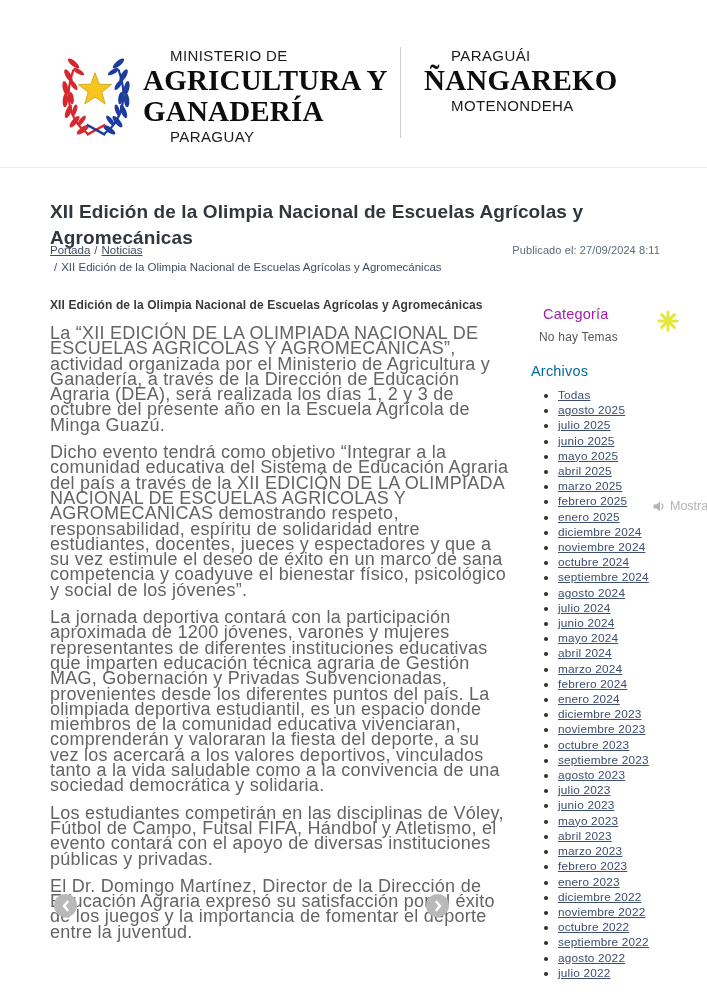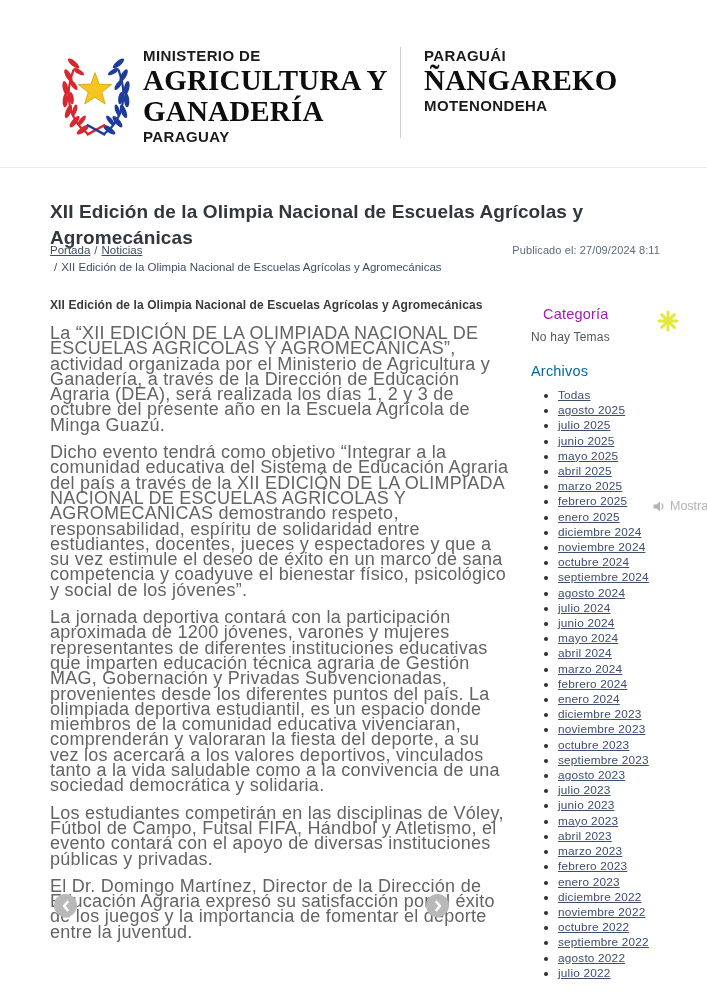--- a/index.html
+++ b/index.html
@@ -4,42 +4,42 @@
 <style>
   html,body{margin:0;padding:0;background:#ffffff;}
   body{font-family:"Liberation Sans","DejaVu Sans",sans-serif;-webkit-font-smoothing:antialiased;}
   .screen{position:relative;width:707px;height:1000px;background:#fff;overflow:hidden;margin:0 auto;}
 
   
   .emblem{position:absolute;left:56px;top:43px;width:80px;height:96px;cursor:pointer;}
   .h-block{position:absolute;}
   .ministry{left:143px;top:46px;}
   .guarani{left:424px;top:46px;}
-  .h-small{font-size:15px;font-weight:700;color:#1b1b1b;letter-spacing:.4px;line-height:19px;}
+  .h-small{font-size:15px;font-weight:400;color:#1b1b1b;letter-spacing:.4px;line-height:19px;margin-left:27px;}
   .h-serif{font-family:"Liberation Serif","DejaVu Serif",serif;font-weight:700;font-size:29px;line-height:31px;color:#0d0d0d;letter-spacing:.2px;}
   .header-sep{position:absolute;left:400px;top:47px;width:1px;height:91px;background:#cfcfcf;}
   .header-rule{position:absolute;left:0;top:167px;width:707px;height:1px;background:#ededed;}
 
   
   .page-title{position:absolute;left:50px;top:186px;max-width:580px;font-size:19px;font-weight:700;line-height:26px;color:#31373d;letter-spacing:.1px;}
   .breadcrumb{position:absolute;left:50px;top:242px;width:478px;font-size:11.5px;line-height:16.5px;color:#3f4e63;}
   .breadcrumb a{color:#3f4e63;text-decoration:underline;cursor:pointer;}
   .breadcrumb .sep{margin:0 4px;text-decoration:none;}
   .crumb-wrap{display:inline-block;max-width:470px;}
   .published{position:absolute;right:47px;top:244px;font-size:11px;color:#5d6b7a;letter-spacing:.1px;text-align:center;}
 
   
   .article{position:absolute;left:50px;top:298px;width:462px;}
   .article h2{margin:0 0 14px;font-size:12px;font-weight:700;color:#3b3b3b;white-space:nowrap;letter-spacing:.1px;}
   .article p{margin:0 0 12px;font-size:18px;line-height:15.3px;color:#646464;letter-spacing:.25px;}
 
   
   .sidebar{position:absolute;left:531px;top:306px;width:165px;}
   .cat-title{font-size:14.5px;color:#a21caf;margin:0 12px 8px;letter-spacing:.2px;}
-  .cat-empty{font-size:12px;color:#555;margin:0 0 19px;letter-spacing:.2px;}
+  .cat-empty{font-size:12px;color:#555;margin:0 8px 19px;letter-spacing:.2px;}
   .arch-title{font-size:14.5px;color:#0369a1;margin:0 0 9px;letter-spacing:.2px;}
   ul.archives{list-style:disc;margin:0;padding:0 0 0 27px;color:#2e2e2e;}
   ul.archives li{font-size:11.8px;line-height:15.2px;letter-spacing:.2px;}
   ul.archives a{color:#3d4e6e;text-decoration:underline;cursor:pointer;}
 
   .acc-widget{position:absolute;left:655px;top:308px;width:26px;height:26px;cursor:pointer;}
 
   .mostrar{position:absolute;left:648px;top:498px;display:flex;align-items:center;gap:5px;
            font-size:12.5px;color:#b3b3b3;background:rgba(255,255,255,.55);padding:1px 4px;cursor:pointer;}
 

